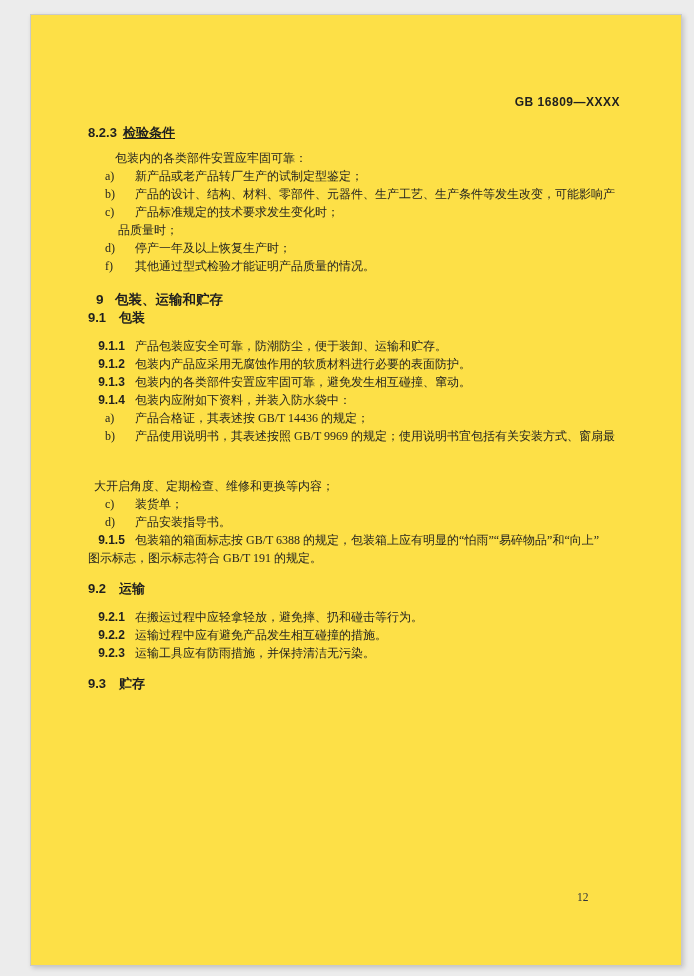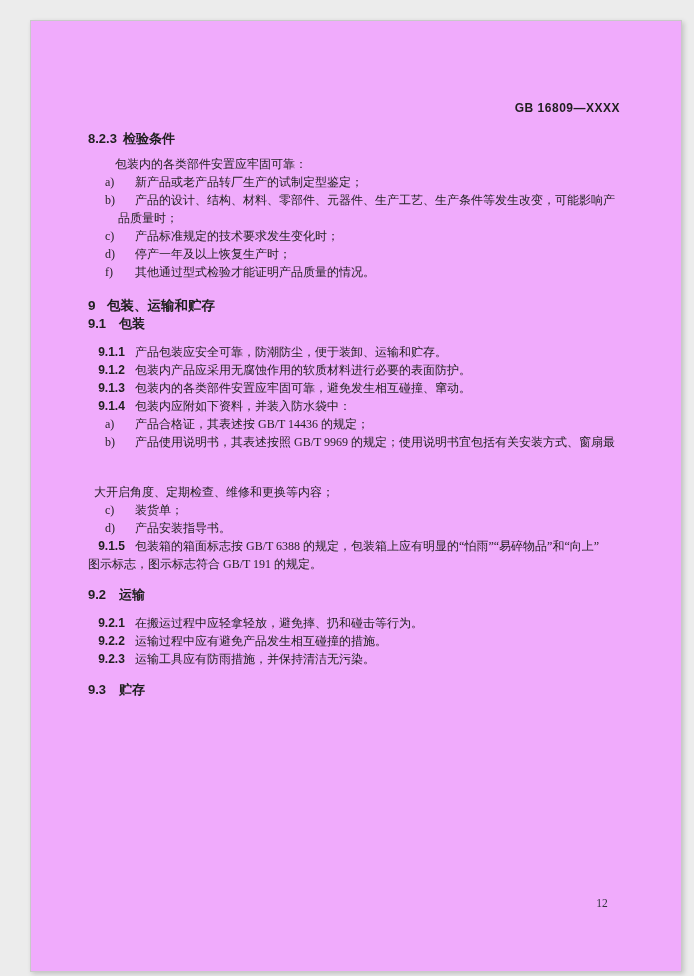--- a/index.html
+++ b/index.html
@@ -4,23 +4,23 @@
 <style>
   html, body {
     margin: 0; padding: 0;
     width: 694px; height: 976px;
     background: #ececec;
     overflow: hidden;
     font-family: "Liberation Serif", "DejaVu Serif", serif;
   }
   .page {
     position: absolute;
-    left: 30px; top: 20px;
+    left: 30px; top: 14px;
     width: 652px; height: 952px;
-    background: #f0abfc;
+    background: #fde047;
     border: 1px solid #c9c9c9;
     box-shadow: 2px 2px 5px rgba(0,0,0,0.18);
     box-sizing: border-box;
   }
   .content {
     padding: 0 61px 0 57px;
     color: #1f1f1f;
     overflow: hidden;
   }
   .hdr {
@@ -37,23 +37,24 @@
     line-height: 18px;
     white-space: nowrap;
   }
   .h-sub {
     margin: 15px 0 8px;
     font-family: "Liberation Sans", "DejaVu Sans", sans-serif;
     font-weight: 700;
     font-size: 13px;
     line-height: 17px;
     white-space: nowrap;
+    text-decoration: underline;
   }
   .h-ch {
-    margin: 16px 0 0;
+    margin: 16px 8px 0;
     font-family: "Liberation Sans", "DejaVu Sans", sans-serif;
     font-weight: 700;
     font-size: 13.5px;
     line-height: 18px;
     white-space: nowrap;
   }
   .h-sec {
     margin: 13px 0 11px;
     font-family: "Liberation Sans", "DejaVu Sans", sans-serif;
     font-weight: 700;
@@ -75,21 +76,21 @@
   .pind  { padding-left: 27px; }
   .li    { padding-left: 17px; }
   .lbl   { display: inline-block; width: 30px; }
   .wrapA { padding-left: 30px; }
   .wrapB { padding-left: 6px; margin-top: 32px; }
   .wrap0 { padding-left: 0; }
   .pageno {
     position: absolute;
     left: 546px; top: 876px;
     width: 50px;
-    text-align: center;
+    text-align: left;
     font-size: 11.5px;
     color: #30343c;
   }
 </style>
 </head>
 <body>
 
 <div class="page">
   <div class="content">
 
@@ -100,24 +101,24 @@
     </div>
 
     <div class="line pind">包装内的各类部件安置应牢固可靠：</div>
 
     <div class="line li">
       <span class="lbl">a)</span><span>新产品或老产品转厂生产的试制定型鉴定；</span>
     </div>
     <div class="line li">
       <span class="lbl">b)</span><span>产品的设计、结构、材料、零部件、元器件、生产工艺、生产条件等发生改变，可能影响产</span>
     </div>
-    <div class="line wrapA">品质量时；</div>
     <div class="line li">
       <span class="lbl">c)</span><span>产品标准规定的技术要求发生变化时；</span>
     </div>
+    <div class="line wrapA">品质量时；</div>
     <div class="line li">
       <span class="lbl">d)</span><span>停产一年及以上恢复生产时；</span>
     </div>
     <div class="line li">
       <span class="lbl">f)</span><span>其他通过型式检验才能证明产品质量的情况。</span>
     </div>
 
     <div class="h-ch">
       <span class="num-ch">9</span><span>包装、运输和贮存</span>
     </div>

